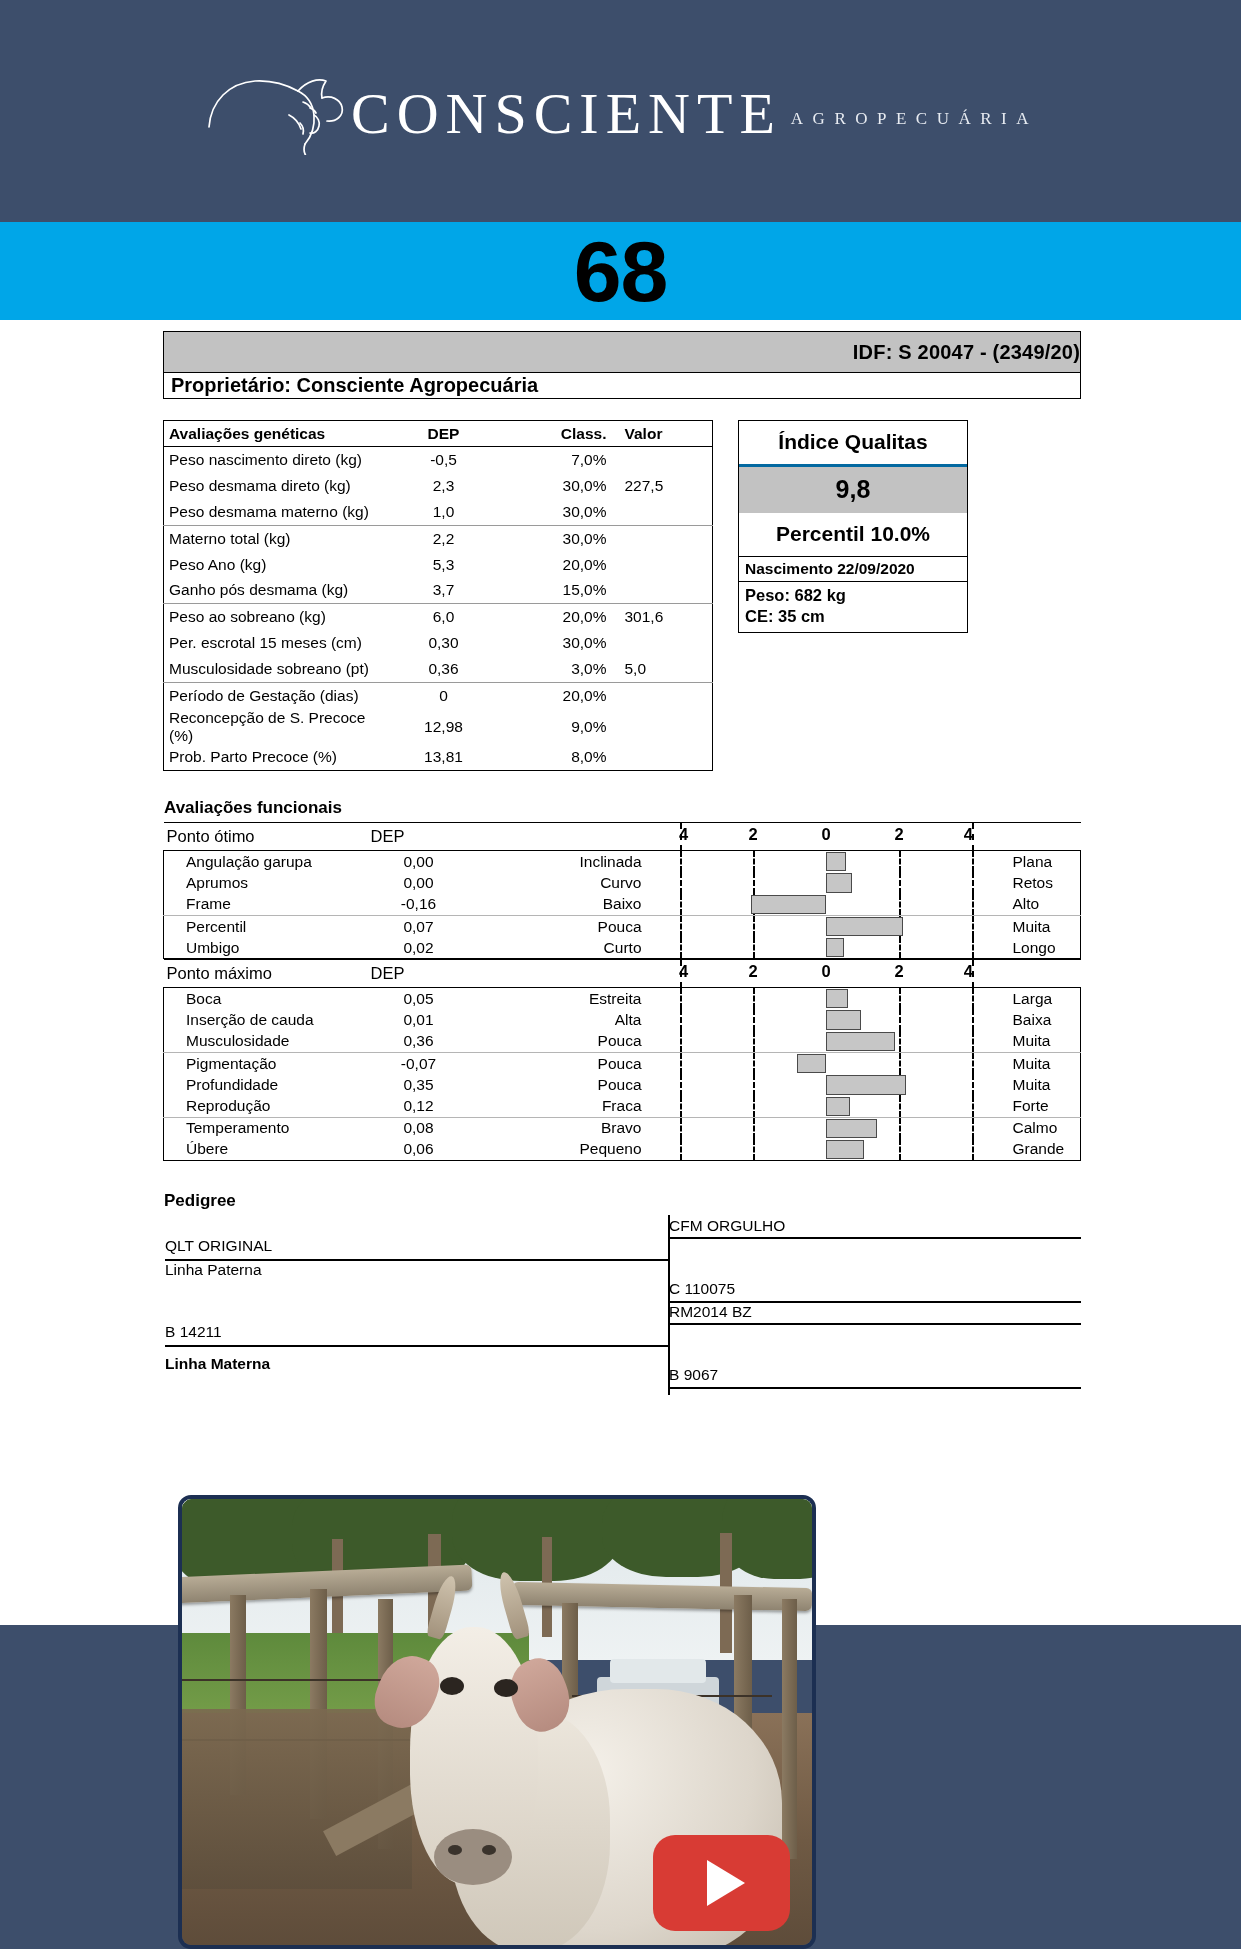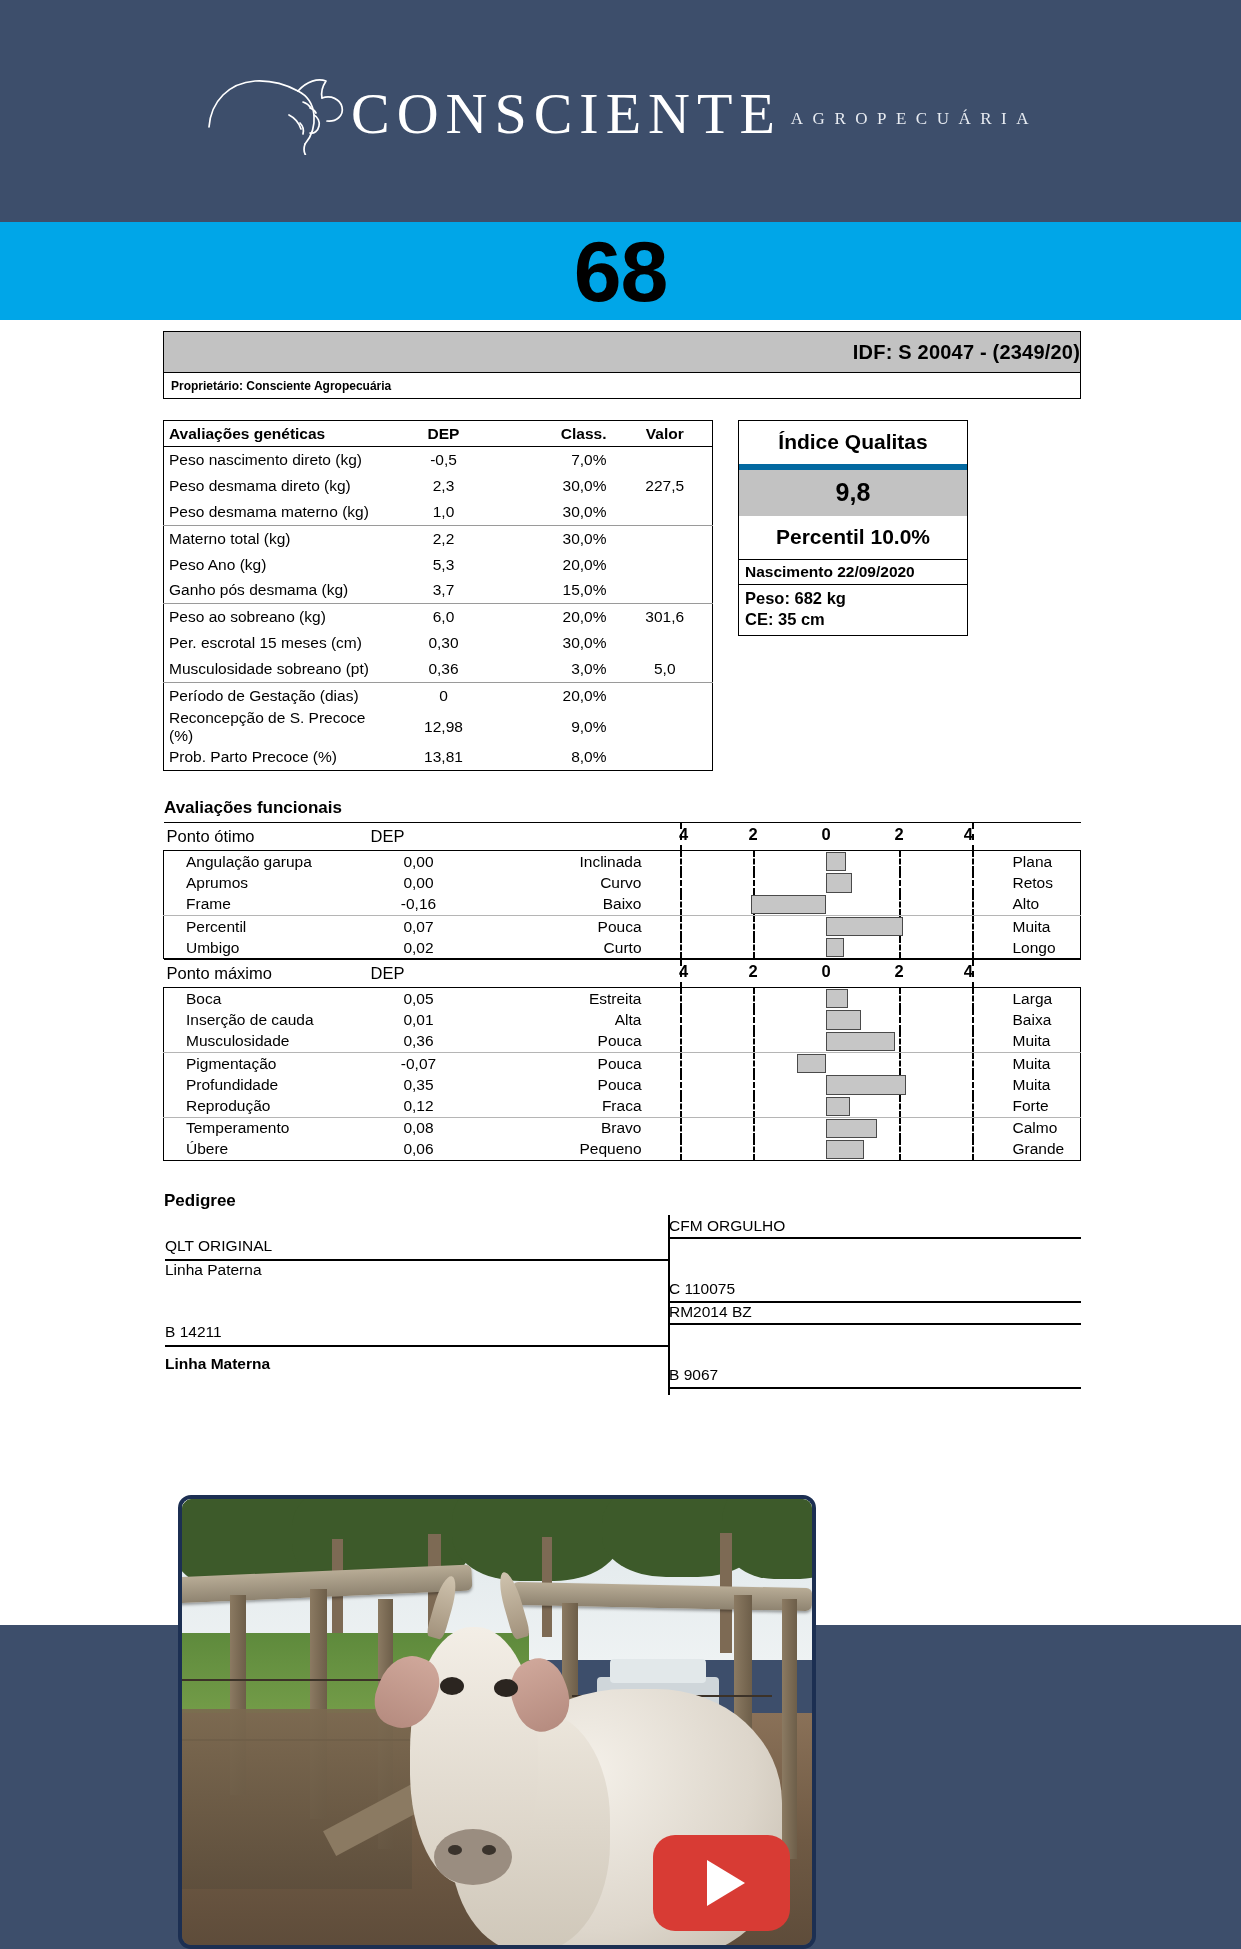--- a/index.html
+++ b/index.html
@@ -66,21 +66,21 @@
   }
   .idf-bar span { font-size:20px; font-weight:bold; letter-spacing:.2px; }
 
   .owner-bar {
     height:26px;
     border:1.5px solid #000;
     border-top:none;
     display:flex; align-items:center;
     padding-left:7px;
   }
-  .owner-bar span { font-size:12px; font-weight:bold; }
+  .owner-bar span { font-size:20px; font-weight:bold; }
 
   
   .gen-row { display:flex; margin-top:21px; align-items:flex-start; }
 
   table.gen {
     width:550px;
     border-collapse:collapse;
     border:1.5px solid #000;
     table-layout:fixed;
   }
@@ -88,34 +88,34 @@
     font-size:15.5px;
     padding:0 0 0 5px;
     height:26.2px;
     vertical-align:middle;
     font-weight:normal;
     text-align:left;
   }
   table.gen thead th { font-weight:bold; border-bottom:1.5px solid #000; }
   table.gen th.c-dep, table.gen td.c-dep { width:126px; text-align:center; padding:0; }
   table.gen th.c-cls, table.gen td.c-cls { width:118px; text-align:right; padding:0 18px 0 0; }
-  table.gen th.c-val, table.gen td.c-val { width:88px;  text-align:center; padding:0 7px 0 0; }
+  table.gen th.c-val, table.gen td.c-val { width:88px;  text-align:left; padding:0 7px 0 0; }
   table.gen tr.grp-end td { border-bottom:1px solid #9a9a9a; }
 
   .idx-box {
     width:230px;
     margin-left:25px;
     border:1.5px solid #000;
     background:#fff;
   }
   .idx-title { text-align:center; font-size:21px; font-weight:bold; padding:9px 0 10px; }
   .idx-val {
     background:#c2c2c2; text-align:center;
     font-size:25px; font-weight:bold; padding:8px 0 9px;
-    border-top:6px solid #0369a1;
+    border-top:3px solid #0369a1;
   }
   .idx-pct { text-align:center; font-size:21px; font-weight:bold; padding:9px 0 10px; }
   .idx-birth { border-top:1.5px solid #000; font-size:15.5px; font-weight:bold; padding:3px 0 3px 6px; }
   .idx-meas { border-top:1.5px solid #000; font-size:16.5px; font-weight:bold; padding:3px 0 5px 6px; line-height:1.28; }
 
   
   .sec-title { font-size:17px; font-weight:bold; margin:27px 0 4px 1px; }
 
   table.fn { width:100%; border-collapse:collapse; table-layout:fixed; }
   table.fn td, table.fn th { font-size:15.5px; font-weight:normal; vertical-align:middle; }

